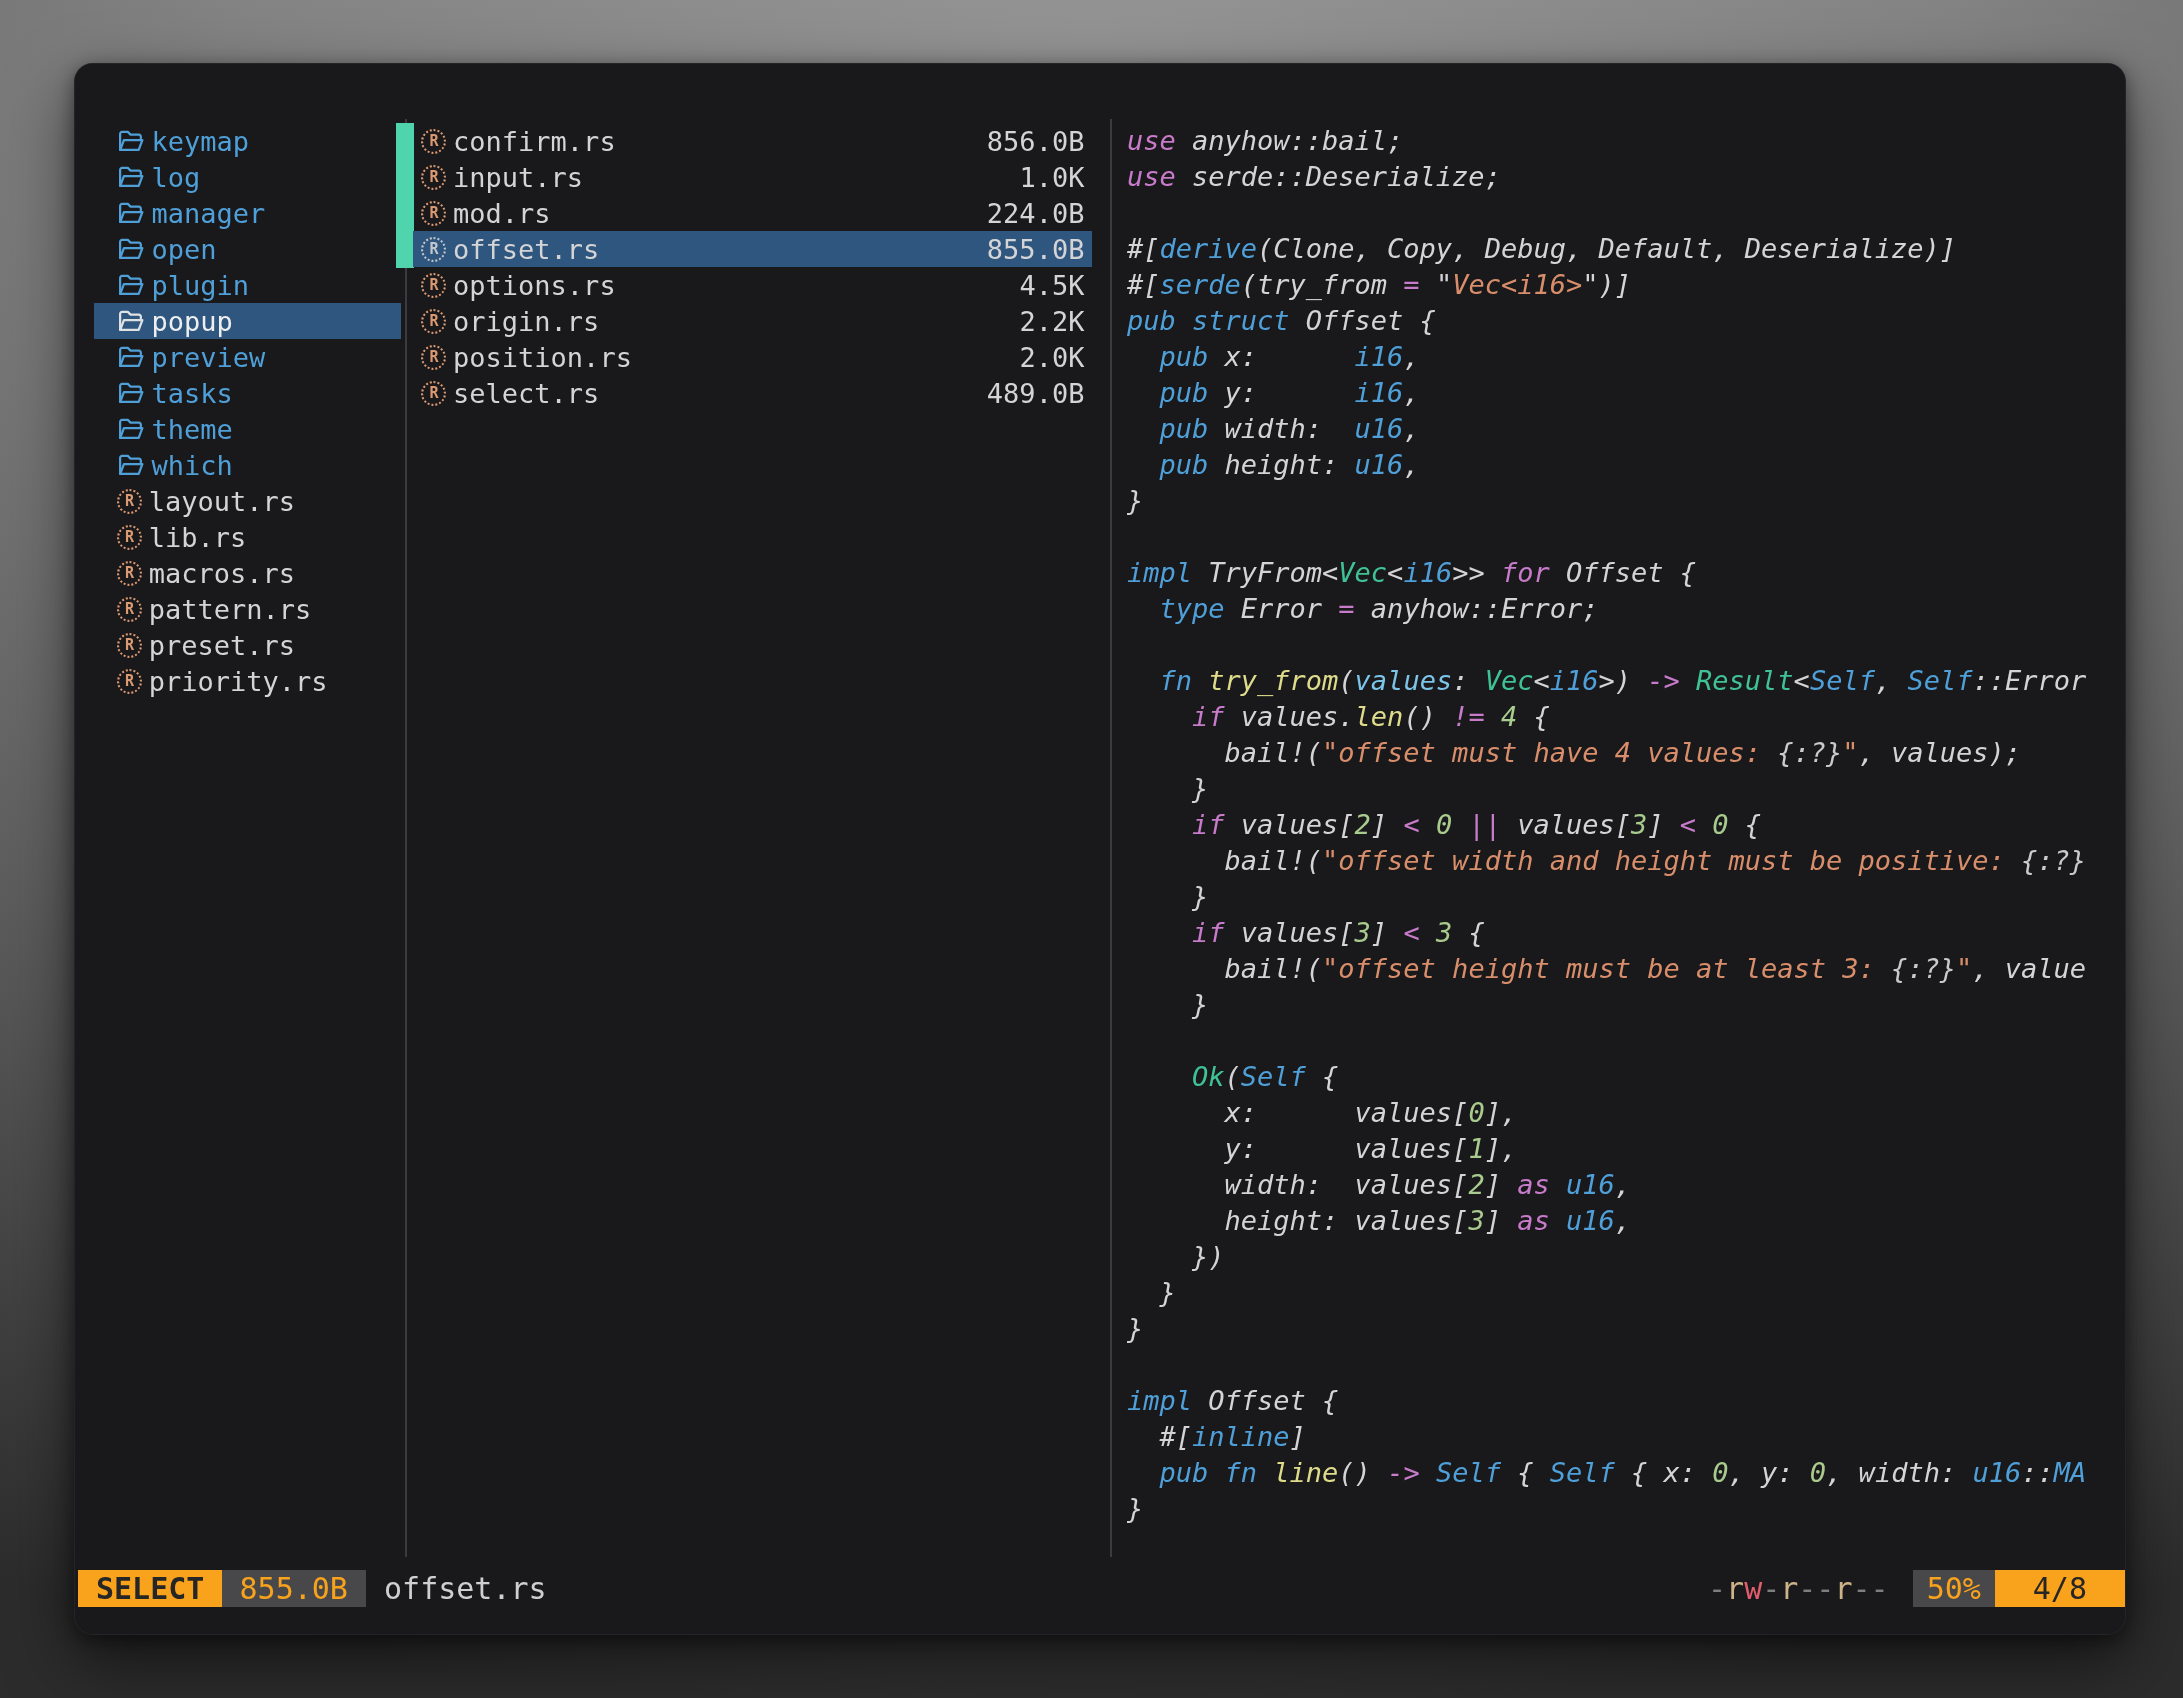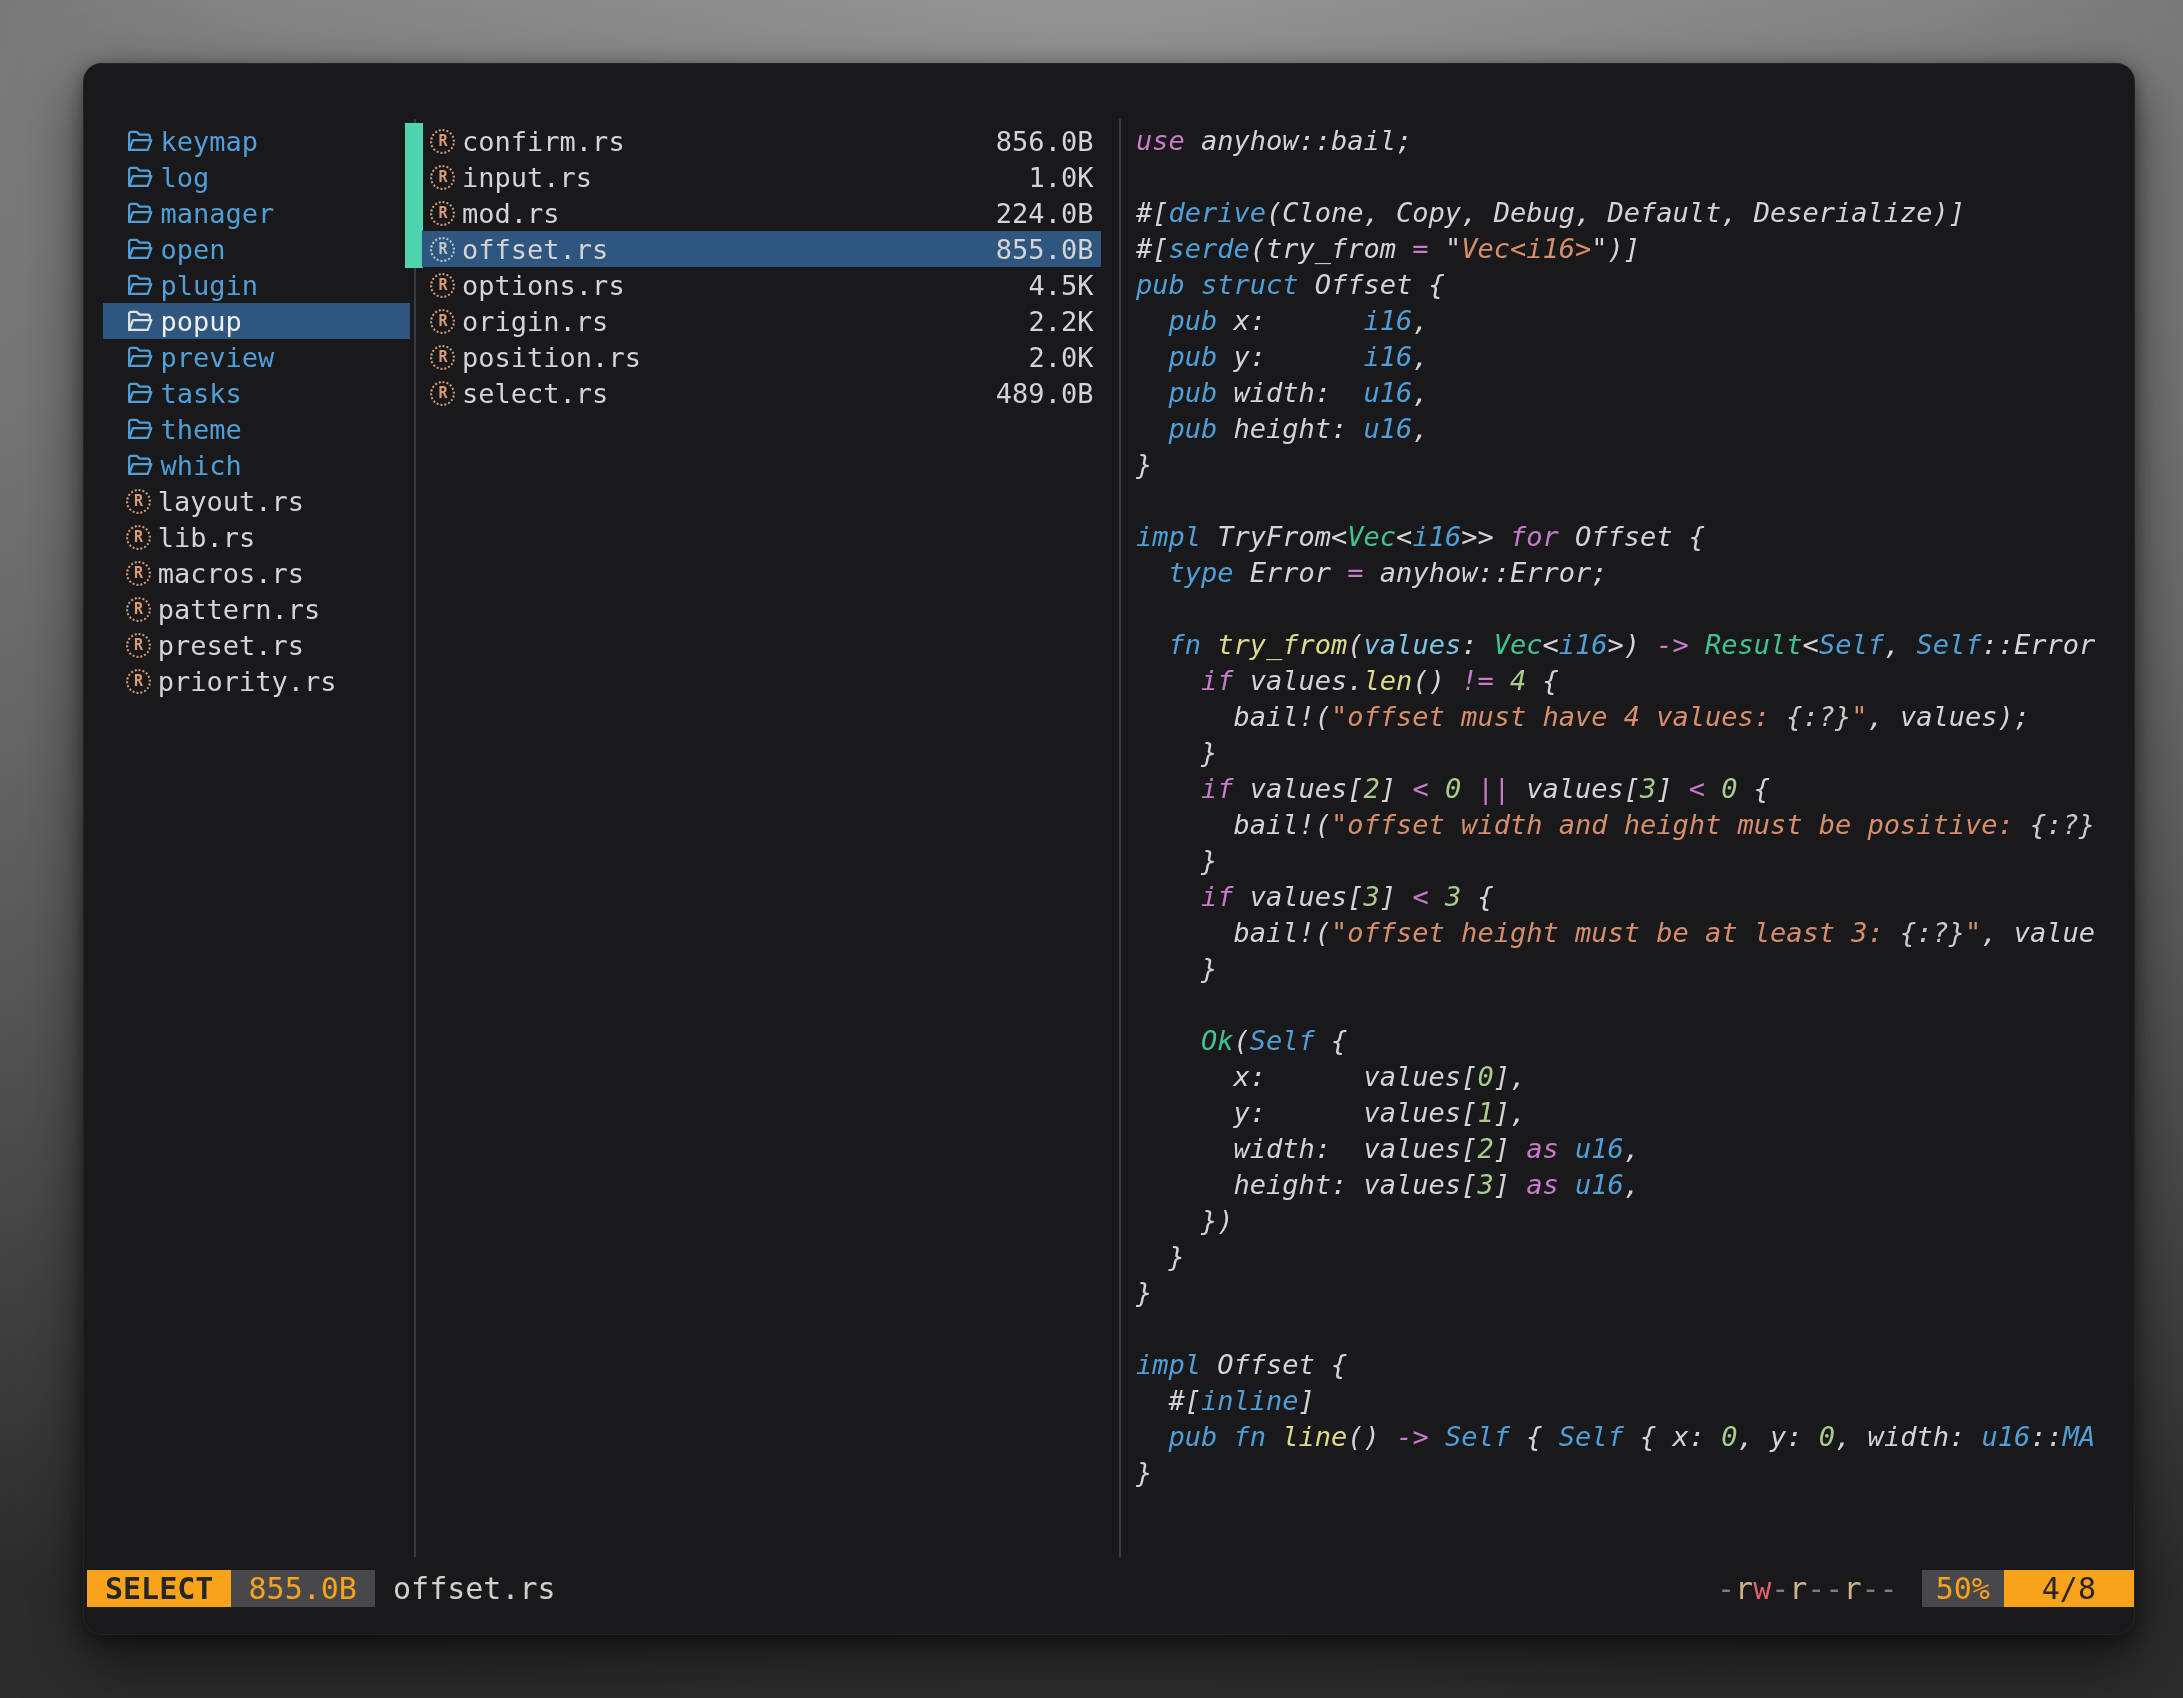--- a/index.html
+++ b/index.html
@@ -6,21 +6,21 @@
   body{
     width:2183px;height:1698px;position:relative;overflow:hidden;
     font-family:"DejaVu Sans Mono","Liberation Mono",monospace;
     background:#555;
   }
   .desktop{
     position:absolute;inset:0;
     background:radial-gradient(125% 95% at 50% 6%, #969696 0%, #838383 32%, #5e5e5e 62%, #2c2c2c 100%);
   }
   .window{
-    position:absolute;left:83px;top:63px;width:2052px;height:1572px;
+    position:absolute;left:74px;top:63px;width:2052px;height:1572px;
     background:var(--bg-window,#19191b);
     border-radius:18.5px;
     box-shadow:0 25px 67px rgba(0,0,0,.55), 0 5px 18.5px rgba(0,0,0,.45);
     border:0.8px solid rgba(255,255,255,.05);
     box-sizing:border-box;
     overflow:hidden;
     font-size:27px;
     color:var(--text,#d4d4d6);
   }
   
@@ -236,20 +236,21 @@
           <span class="icon rust">R</span>
           <span class="fname">select.rs</span>
           <span class="fsize">489.0B</span>
         </div>
       </div>
 
     <div class="sep s2"></div>
 
     <div class="code">
         <div class="cl"><span class="tk-kw">use </span><span class="tk-tx">anyhow::bail;</span></div>
+        <div class="cl"><span class="tk-kw">use </span><span class="tk-tx">serde::Deserialize;</span></div>
         <div class="cl"> </div>
         <div class="cl"><span class="tk-tx">#[</span><span class="tk-kb">derive</span><span class="tk-tx">(Clone, Copy, Debug, Default, Deserialize)]</span></div>
         <div class="cl"><span class="tk-tx">#[</span><span class="tk-kb">serde</span><span class="tk-tx">(try_from </span><span class="tk-kw">=</span><span class="tk-tx"> "</span><span class="tk-st">Vec&lt;i16&gt;</span><span class="tk-tx">")]</span></div>
         <div class="cl"><span class="tk-kb">pub struct </span><span class="tk-tx">Offset {</span></div>
         <div class="cl"><span class="tk-tx">  </span><span class="tk-kb">pub </span><span class="tk-tx">x:      </span><span class="tk-kb">i16</span><span class="tk-tx">,</span></div>
         <div class="cl"><span class="tk-tx">  </span><span class="tk-kb">pub </span><span class="tk-tx">y:      </span><span class="tk-kb">i16</span><span class="tk-tx">,</span></div>
         <div class="cl"><span class="tk-tx">  </span><span class="tk-kb">pub </span><span class="tk-tx">width:  </span><span class="tk-kb">u16</span><span class="tk-tx">,</span></div>
         <div class="cl"><span class="tk-tx">  </span><span class="tk-kb">pub </span><span class="tk-tx">height: </span><span class="tk-kb">u16</span><span class="tk-tx">,</span></div>
         <div class="cl"><span class="tk-tx">}</span></div>
         <div class="cl"> </div>

